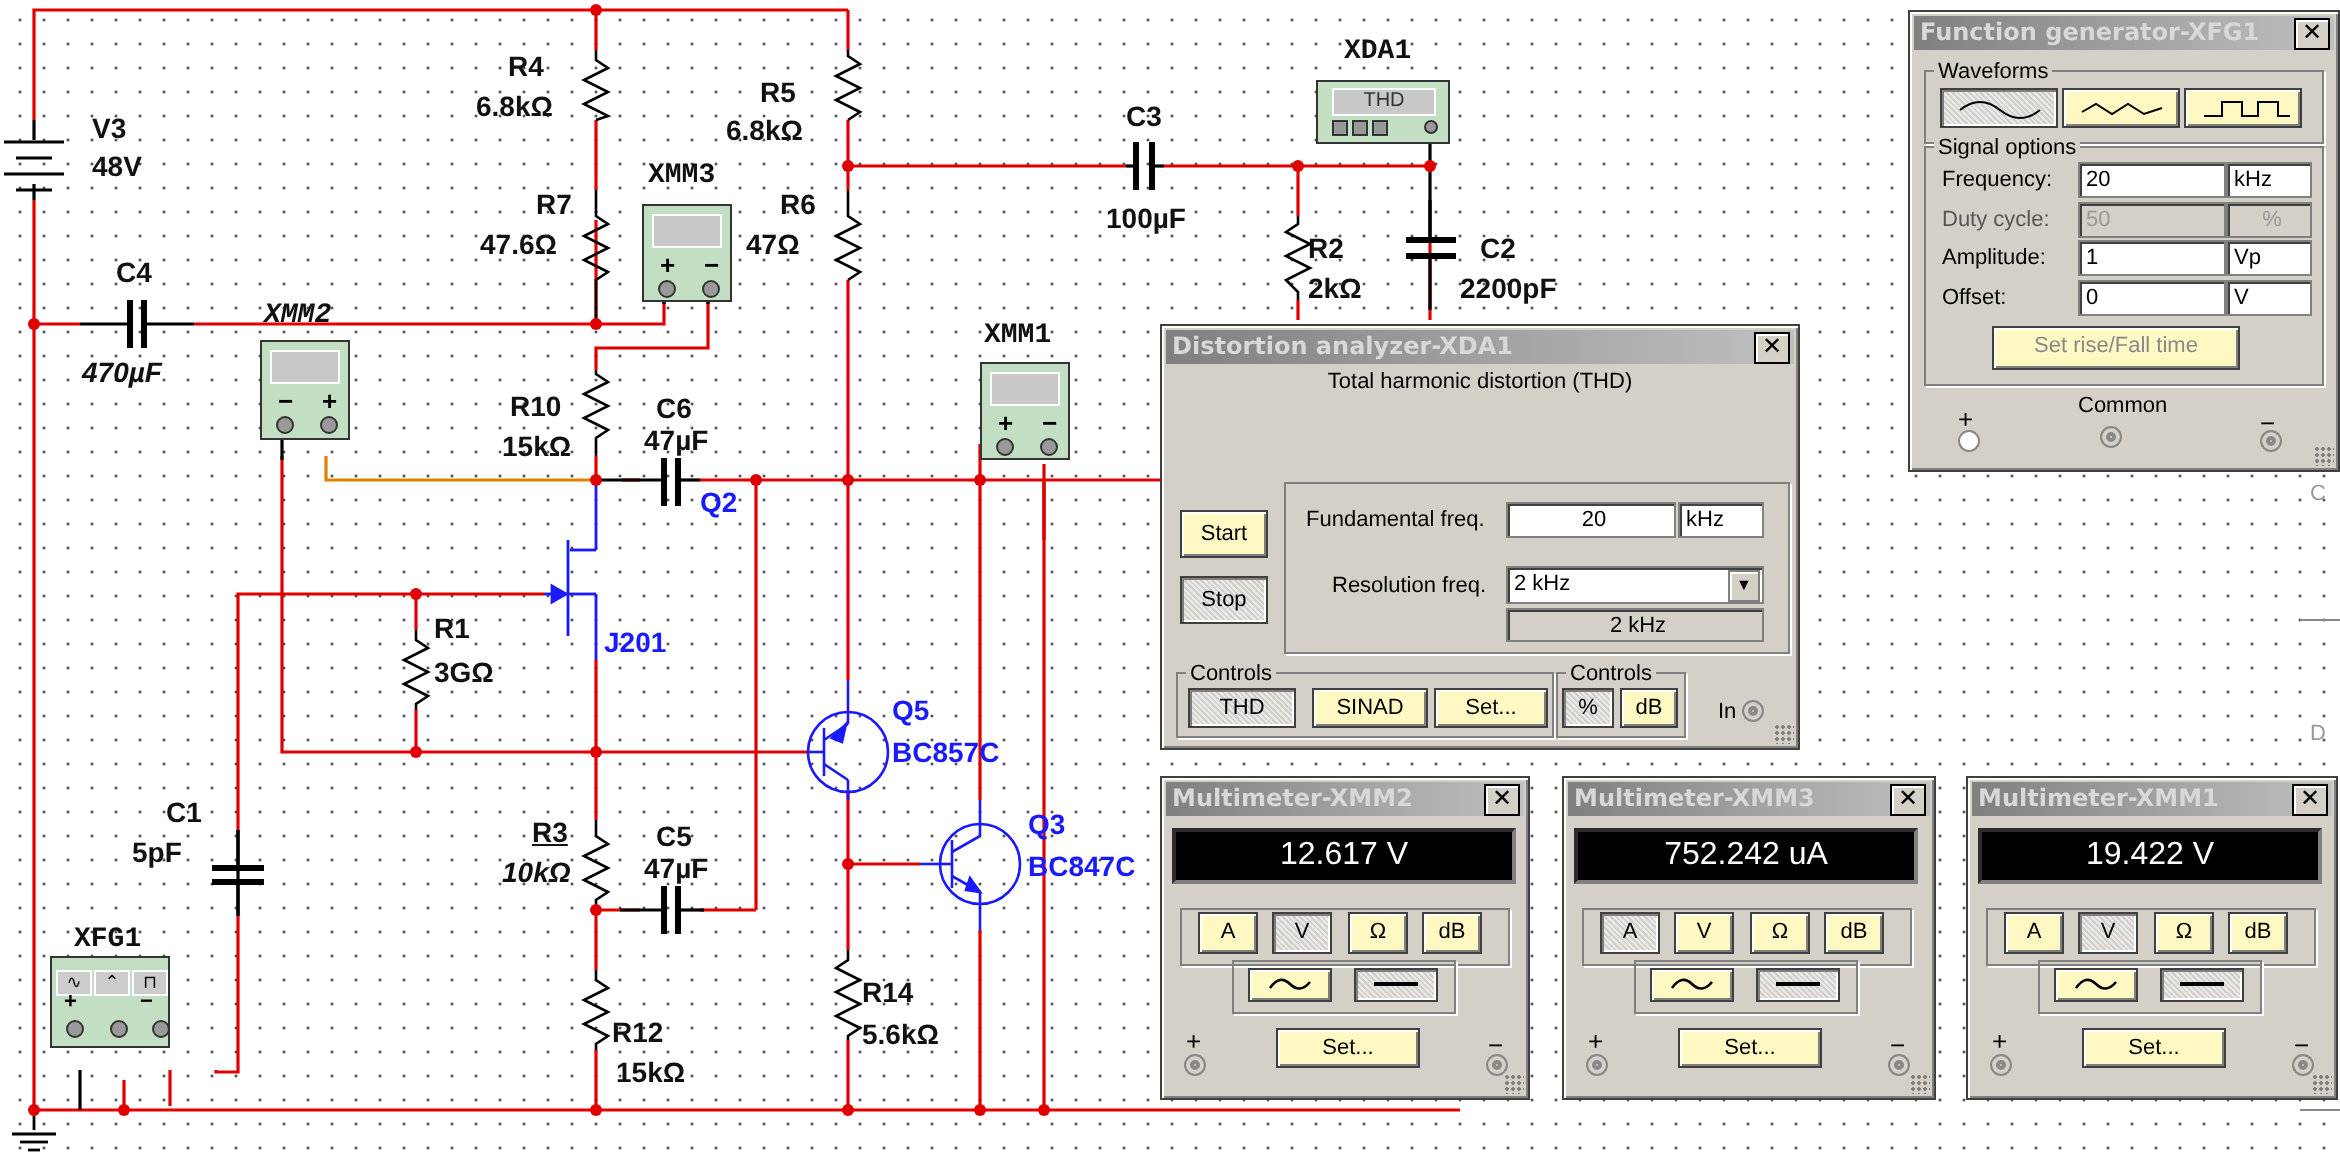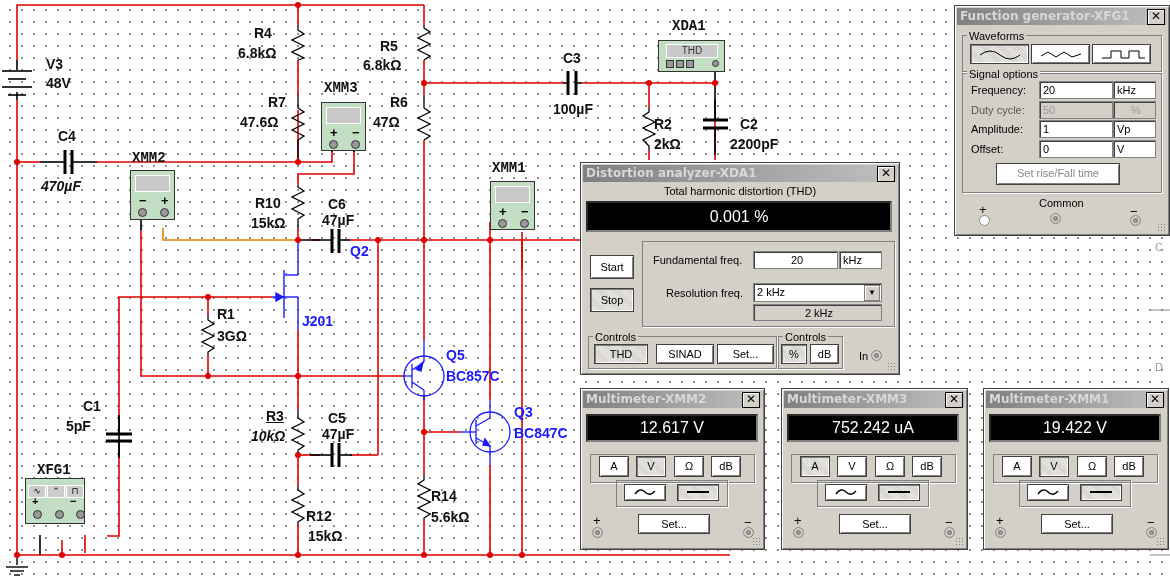--- a/index.html
+++ b/index.html
@@ -13,21 +13,21 @@
   .lbl.mono{font-family:"Liberation Mono",monospace;font-size:14px;}
   
   .inst{position:absolute;background:#c3dfc3;border:1px solid #333;}
   .meterface{position:absolute;left:6px;top:6px;right:6px;height:22px;background:#c8c8c8;border:1px solid #fff;}
   .pin{position:absolute;width:7px;height:7px;border-radius:50%;background:#999;border:1px solid #333;}
   .pl{position:absolute;font-size:13px;font-weight:bold;}
   
   .win{position:absolute;background:#d4d0c8;border:1px solid #404040;box-shadow:inset 1px 1px 0 #fff,inset -1px -1px 0 #808080;font-size:11px;color:#000;}
   .tbar{position:absolute;left:2px;right:2px;top:2px;height:17px;background:linear-gradient(90deg,#808080,#c0c0c0);color:#d8d8d8;font-weight:bold;font-size:12px;line-height:17px;padding-left:3px;font-family:"DejaVu Sans",sans-serif;}
   .xbtn{position:absolute;right:2px;top:1px;width:16px;height:14px;background:#d4d0c8;border:1px solid #000;box-shadow:inset 1px 1px 0 #fff;color:#000;font-size:12px;line-height:13px;text-align:center;font-weight:bold;cursor:pointer;}
-  .btn{position:absolute;background:#ffffff;border:1px solid #404040;box-shadow:inset 1px 1px 0 #fff,inset -1px -1px 0 #808080;text-align:center;font-size:11px;line-height:18px;cursor:pointer;}
+  .btn{position:absolute;background:#fef9c3;border:1px solid #404040;box-shadow:inset 1px 1px 0 #fff,inset -1px -1px 0 #808080;text-align:center;font-size:11px;line-height:18px;cursor:pointer;}
   .btn.pressed{background:repeating-linear-gradient(45deg,#e8e8e8 0 1px,#d4d0c8 1px 2px);box-shadow:inset 1px 1px 0 #808080,inset -1px -1px 0 #fff;}
   .btn.dis{color:#888;}
   .lcd{position:absolute;background:#000;color:#fff;font-size:16px;text-align:center;border:2px inset #808080;}
   .field{position:absolute;background:#fff;border:1px solid #808080;box-shadow:inset 1px 1px 0 #404040;font-size:11px;line-height:16px;padding-left:3px;box-sizing:border-box;}
   .field.dis{background:#d4d0c8;color:#999;}
   .grp{position:absolute;border:1px solid #808080;box-shadow:1px 1px 0 #fff;}
   .grpt{position:absolute;background:#d4d0c8;padding:0 2px;font-size:11px;line-height:12px;}
   .t{position:absolute;font-size:11px;white-space:nowrap;}
   .term{position:absolute;width:9px;height:9px;border-radius:50%;border:1px solid #888;background:#d4d0c8;box-shadow:inset 0 0 0 2px #d4d0c8,inset 0 0 0 4px #888;}
   .term.empty{box-shadow:none;background:#fff;}
@@ -266,21 +266,21 @@
 <div class="lbl" style="left:431px;top:509px;">5.6kΩ</div>
 
 <div class="lbl mono" style="left:324px;top:80px;">XMM3</div>
 <div class="inst" style="left:321px;top:102px;width:43px;height:47px;">
   <div class="meterface" style="left:4px;top:4px;right:4px;height:15px;"></div>
   <span class="pl" style="left:8px;top:22px;">+</span>
   <span class="pl" style="left:30px;top:22px;">−</span>
   <div class="pin" style="left:7px;top:37px;"></div>
     <div class="pin" style="left:29px;top:37px;"></div>
 </div>
-<div class="lbl mono" style="left:132px;top:150px;">XMM2</div>
+<div class="lbl mono" style="left:132px;top:150px;font-style:italic;">XMM2</div>
 <div class="inst" style="left:130px;top:170px;width:43px;height:48px;">
   <div class="meterface" style="left:4px;top:4px;right:4px;height:15px;"></div>
   <span class="pl" style="left:8px;top:22px;">−</span>
   <span class="pl" style="left:30px;top:22px;">+</span>
   <div class="pin" style="left:7px;top:37px;"></div>
     <div class="pin" style="left:29px;top:37px;"></div>
 </div>
 <div class="lbl mono" style="left:492px;top:160px;">XMM1</div>
 <div class="inst" style="left:490px;top:181px;width:43px;height:47px;">
   <div class="meterface" style="left:4px;top:4px;right:4px;height:15px;"></div>
@@ -356,21 +356,20 @@
   <div class="term" style="left:95px;top:207px;"></div>
   <div class="t" style="left:175px;top:198px;font-size:13px;">−</div>
   <div class="term" style="left:175px;top:209px;"></div>
   <div class="grip"></div>
 </div>
 
 <div class="win" style="left:580px;top:162px;width:318px;height:211px;">
   <div class="tbar"><span>Distortion analyzer-XDA1</span>
     <div class="xbtn">✕</div></div>
   <div class="t" style="left:0;right:0;top:22px;text-align:center;">Total harmonic distortion (THD)</div>
-  <div class="lcd" style="left:5px;top:38px;width:302px;height:27px;line-height:27px;">0.001 %</div>
   <div class="btn" style="left:9px;top:92px;width:42px;height:22px;line-height:22px;">Start</div>
   <div class="btn pressed" style="left:9px;top:125px;width:42px;height:22px;line-height:22px;">Stop</div>
   <div class="grp" style="left:61px;top:78px;width:251px;height:84px;"></div>
   <div class="t" style="left:72px;top:91px;">Fundamental freq.</div>
   <div class="field" style="left:172px;top:88px;width:85px;height:18px;text-align:center;">20</div>
   <div class="field" style="left:258px;top:88px;width:43px;height:18px;">kHz</div>
   <div class="t" style="left:85px;top:124px;">Resolution freq.</div>
   <div class="field" style="left:172px;top:120px;width:129px;height:19px;">
     <span>2 kHz</span>
     <div style="position:absolute;right:1px;top:1px;width:14px;height:14px;background:#d4d0c8;border:1px solid #808080;box-shadow:inset 1px 1px 0 #fff;font-size:8px;text-align:center;line-height:14px;">▼</div>

